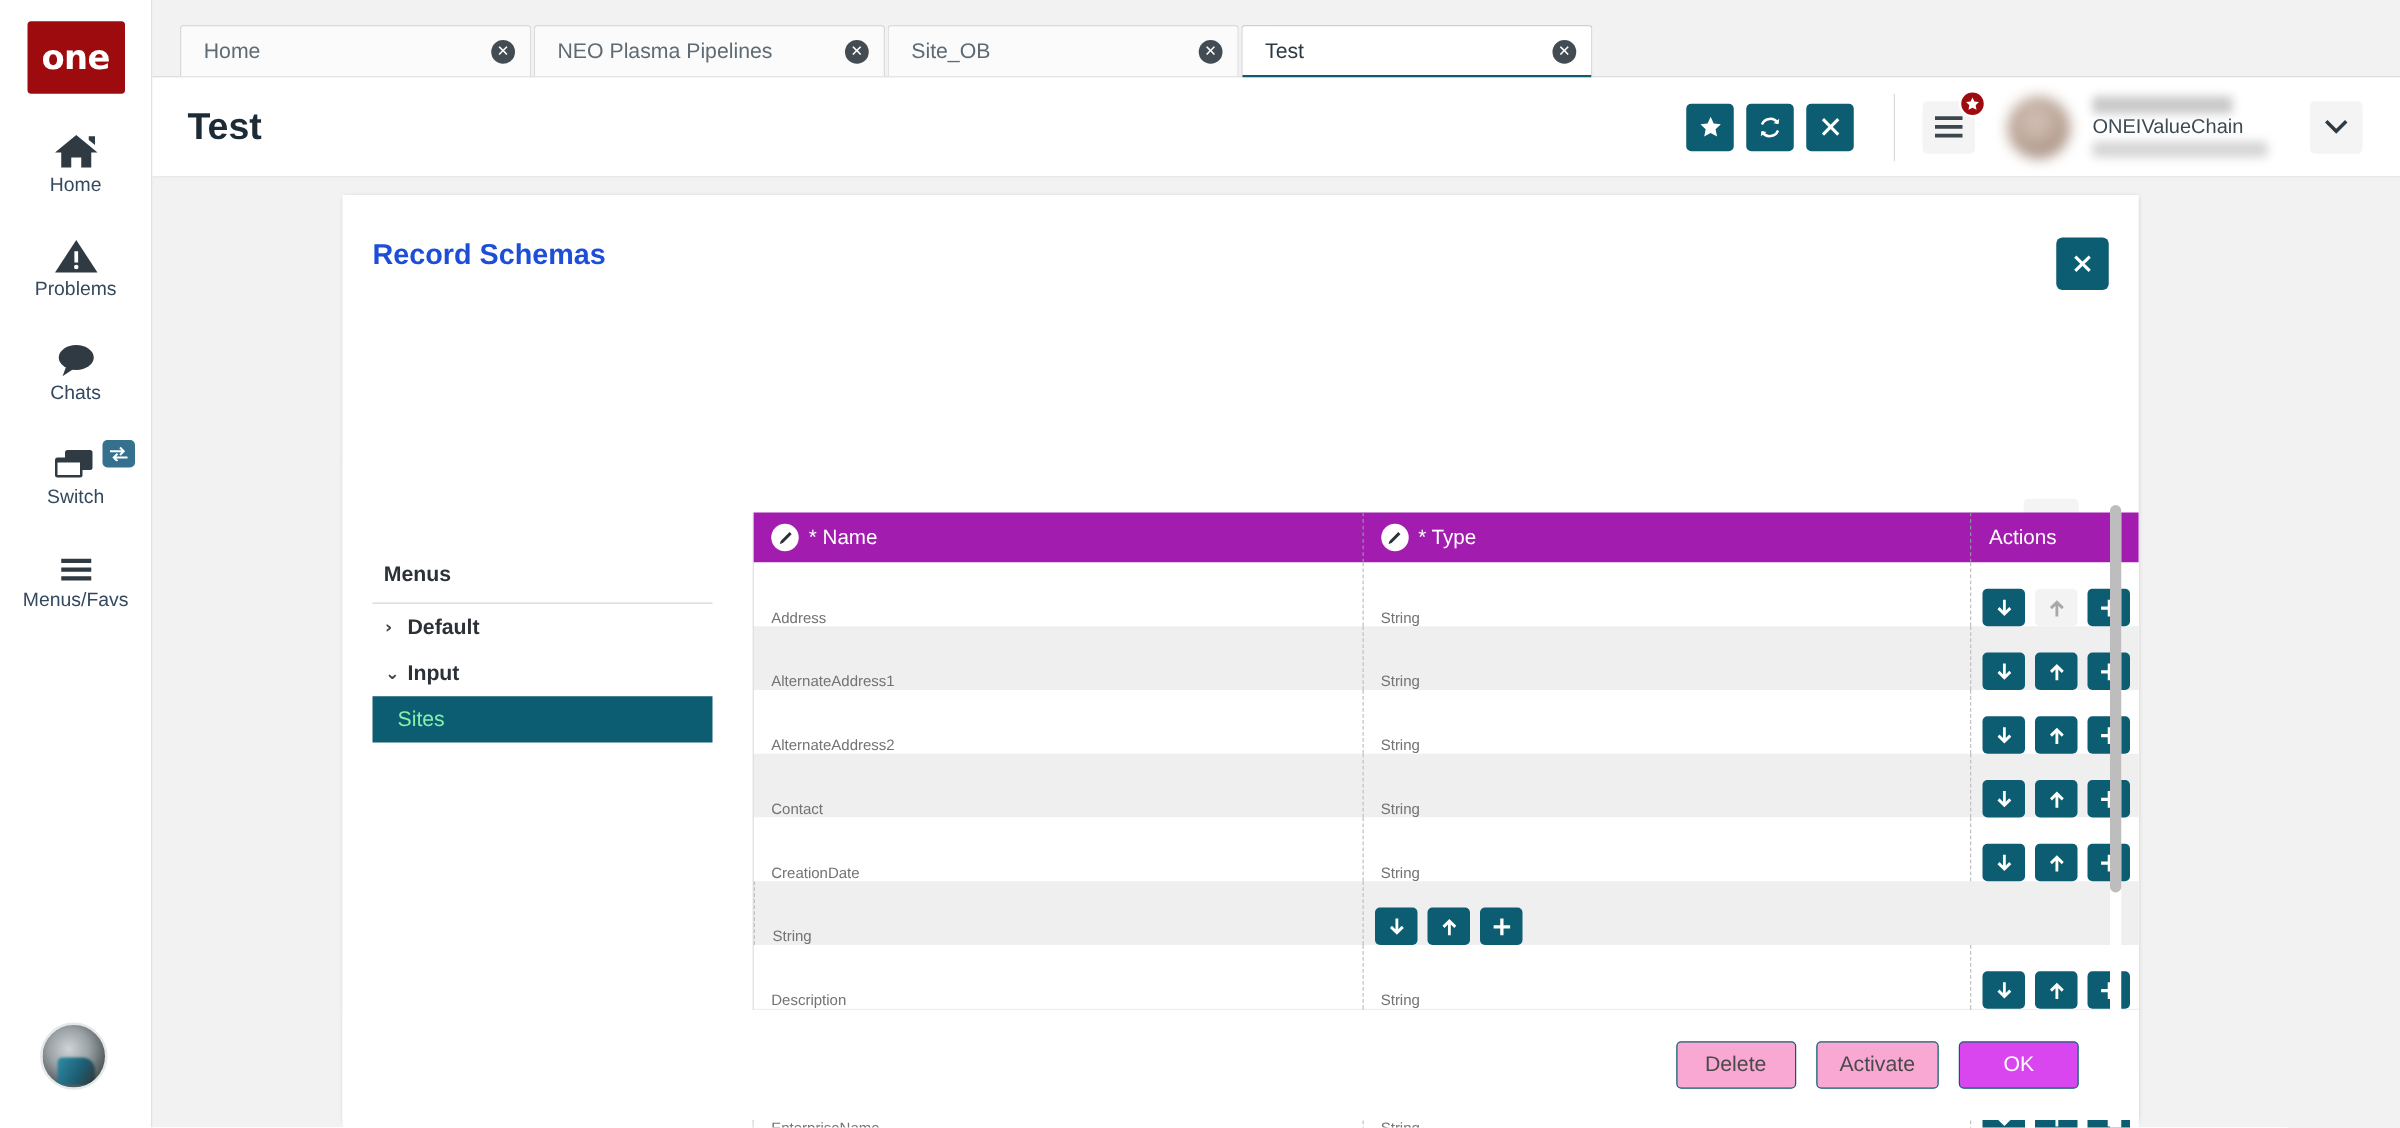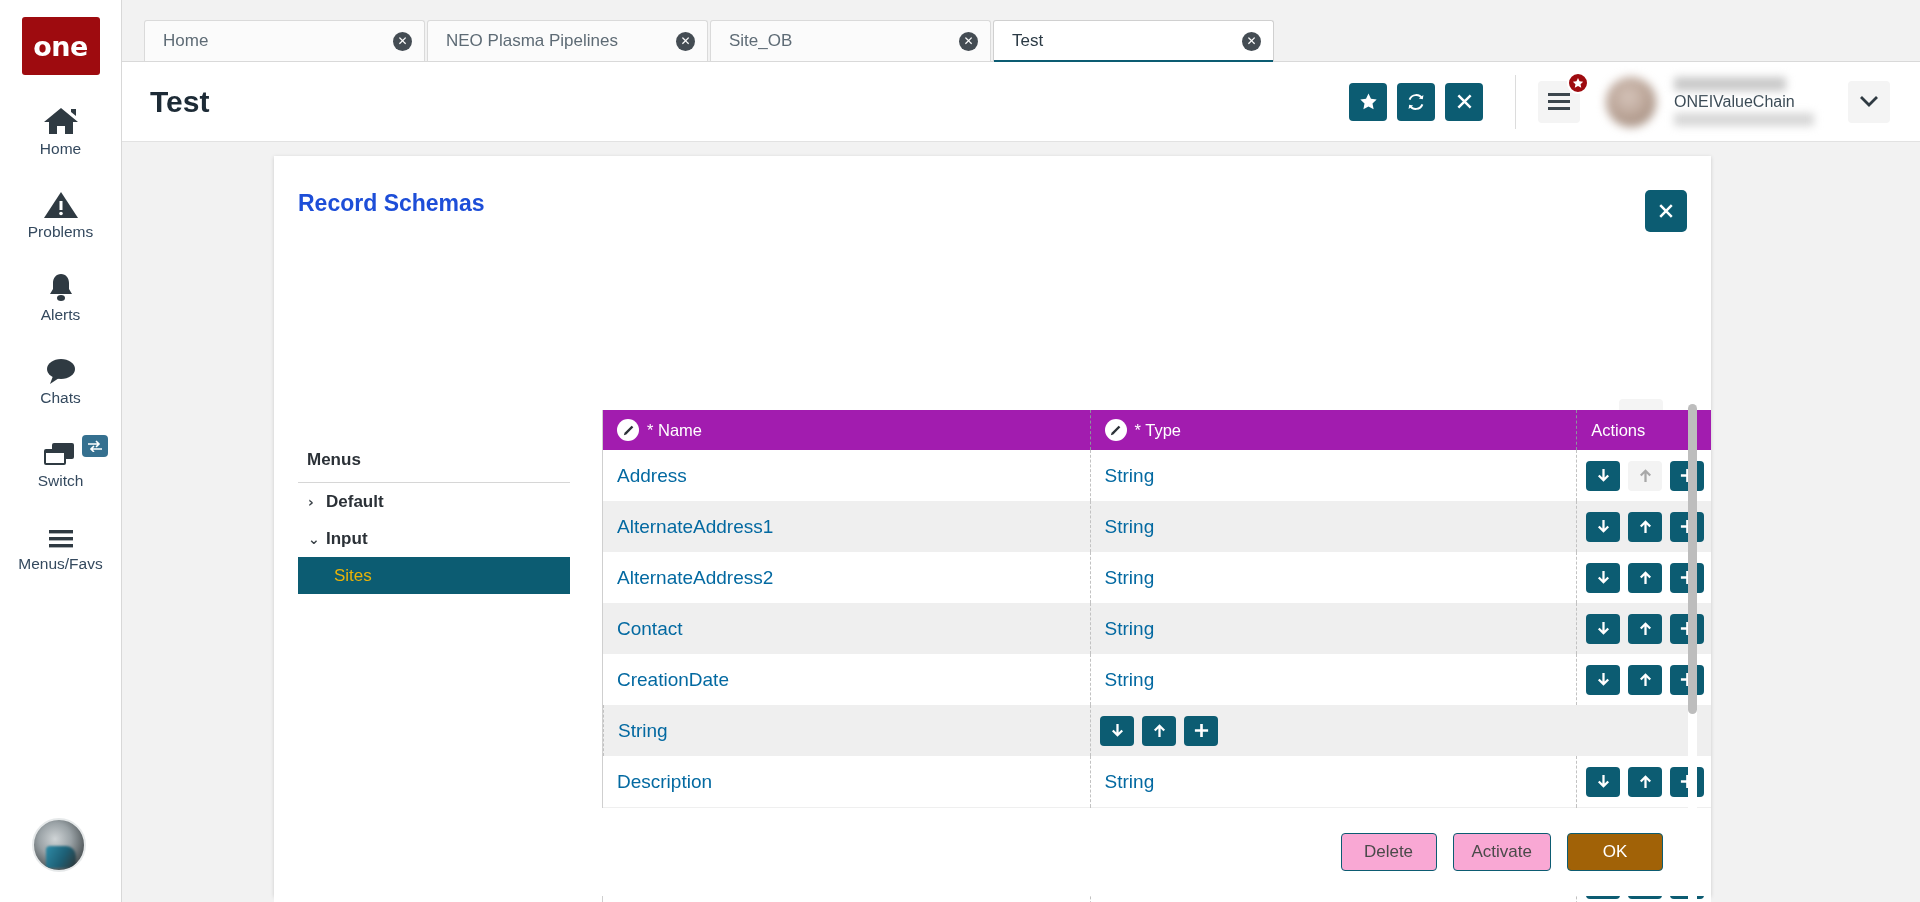--- a/index.html
+++ b/index.html
@@ -159,42 +159,42 @@
     border-bottom: 1px solid #d6d6d6; width: 272px;
   }
   .tree-node {
     display: flex; align-items: center; height: 37px; padding-left: 10px;
     font-size: 17px; font-weight: 700; color: #2b3137; cursor: pointer; width: 272px;
   }
   .tree-node .caret {
     width: 18px; font-size: 14px; color: #3b4248; font-family: "DejaVu Sans", sans-serif;
   }
   .tree-leaf {
-    display: flex; align-items: center; height: 37px; padding-left: 36px;
-    font-size: 17px; color: #eab308; background: #0c5c72; cursor: pointer; width: 272px;
+    display: flex; align-items: center; height: 37px; padding-left: 20px;
+    font-size: 17px; color: #86efac; background: #0c5c72; cursor: pointer; width: 272px;
   }
 
   
   #table-pane { flex: 1; position: relative; overflow: hidden; padding-top: 42px; }
   #grid { width: 1120px; border-left: 1px solid #cfcfcf; }
   #grid-head {
     display: flex; height: 40px; background: #a21caf; color: #fff;
     font-size: 16.5px; align-items: center;
   }
   .th { display: flex; align-items: center; height: 40px; padding-left: 14px; }
   .th.name { width: 487px; }
   .th.type { width: 487px; border-left: 1px dashed #8b949c; }
   .th.actions { width: 146px; border-left: 1px dashed #8b949c; }
   .pencil-badge {
     width: 22px; height: 22px; border-radius: 50%; background: #fff; margin-right: 8px;
     display: flex; align-items: center; justify-content: center; flex: 0 0 auto;
   }
   .row { display: flex; height: 51px; align-items: center; background: #fff; }
   .row.alt { background: #efefef; }
-  .cell { height: 51px; display: flex; align-items: center; padding-left: 14px; font-size: 19px; color: #0369a1; }
+  .cell { height: 51px; display: flex; align-items: flex-end; padding-left: 14px; font-size: 12px; color: #737373; }
   .cell.name { width: 487px; }
   .cell.type { width: 487px; border-left: 1px dashed #c2c2c2; }
   .cell.actions { width: 146px; border-left: 1px dashed #c2c2c2; gap: 8px; padding-left: 9px; }
   .act-btn {
     width: 34px; height: 30px; border-radius: 4px; background: #0c5c72; border: none;
     color: #fff; display: flex; align-items: center; justify-content: center; cursor: pointer;
     font-size: 16px; font-family: "DejaVu Sans", sans-serif;
   }
   .act-btn.disabled { background: #f3f3f3; color: #a8a8a8; cursor: default; }
 
@@ -209,21 +209,21 @@
   #modal-footer {
     position: absolute; left: 0; bottom: 0; width: 100%; height: 88px; background: #fff;
     display: flex; align-items: center; justify-content: flex-end; padding-right: 48px; gap: 16px;
   }
   .foot-btn {
     min-width: 96px; height: 38px; border-radius: 4px; font-size: 17px; cursor: pointer;
     display: flex; align-items: center; justify-content: center; padding: 0 18px;
     font-family: "Liberation Sans", sans-serif;
   }
   .foot-btn.secondary { background: #f9a8d4; border: 1px solid #0c5c72; color: #4a4a4a; }
-  .foot-btn.primary { background: #a16207; border: 1px solid #0c5c72; color: #fff; }
+  .foot-btn.primary { background: #d946ef; border: 1px solid #0c5c72; color: #fff; }
 
   svg { display: block; }
 </style>
 </head>
 <body>
 
 <div id="left-rail">
 
   <div class="brand-logo">
     <span class="wordmark">one</span>
@@ -242,29 +242,20 @@
     <span class="ri-icon">
       <svg width="40" height="32" viewBox="0 0 40 32">
           <path d="M20 4 L37 30 H3 Z" fill="#2f3a42"></path>
           <rect x="18.5" y="13" width="3" height="9" fill="#fff"></rect>
           <circle cx="20" cy="25.5" r="1.8" fill="#fff"></circle>
         </svg>
     </span>
     <span class="ri-label">Problems</span>
   </div>
 
-  <div class="rail-item">
-    <span class="ri-icon">
-      <svg width="40" height="32" viewBox="0 0 40 32">
-          <path d="M20 3 c-5 0 -8 4 -8 9 v6 l-3 5 h22 l-3 -5 v-6 c0 -5 -3 -9 -8 -9 Z" fill="#2f3a42"></path>
-          <ellipse cx="20" cy="27" rx="4" ry="3" fill="#2f3a42"></ellipse>
-        </svg>
-    </span>
-    <span class="ri-label">Alerts</span>
-  </div>
 
   <div class="rail-item">
     <span class="ri-icon">
       <svg width="40" height="32" viewBox="0 0 40 32">
           <ellipse cx="20" cy="15" rx="14" ry="10" fill="#2f3a42"></ellipse>
           <path d="M12 22 L9 30 L18 24 Z" fill="#2f3a42"></path>
         </svg>
     </span>
     <span class="ri-label">Chats</span>
   </div>

